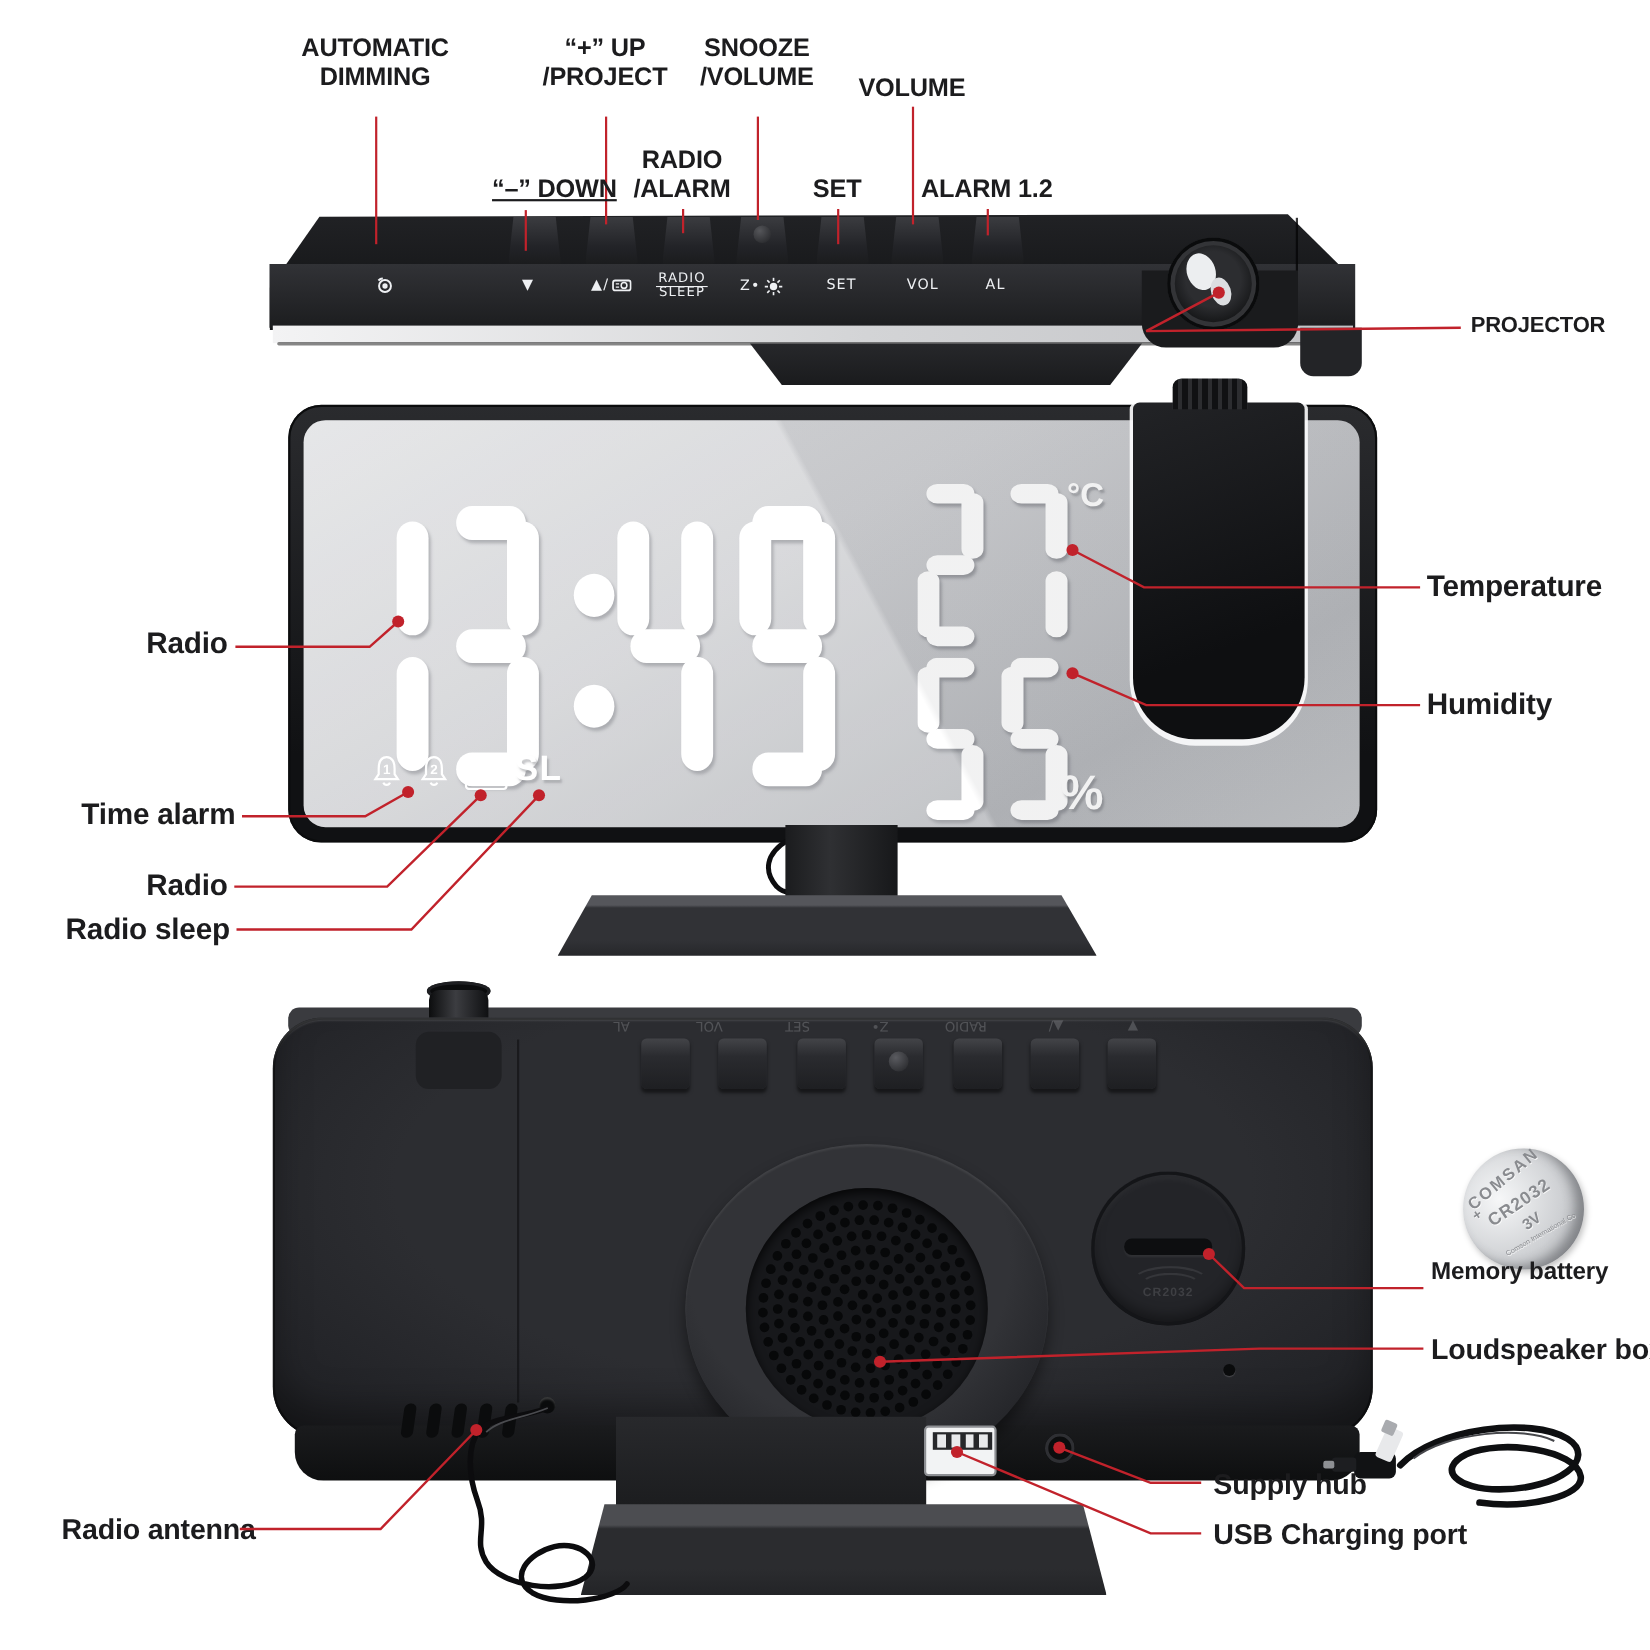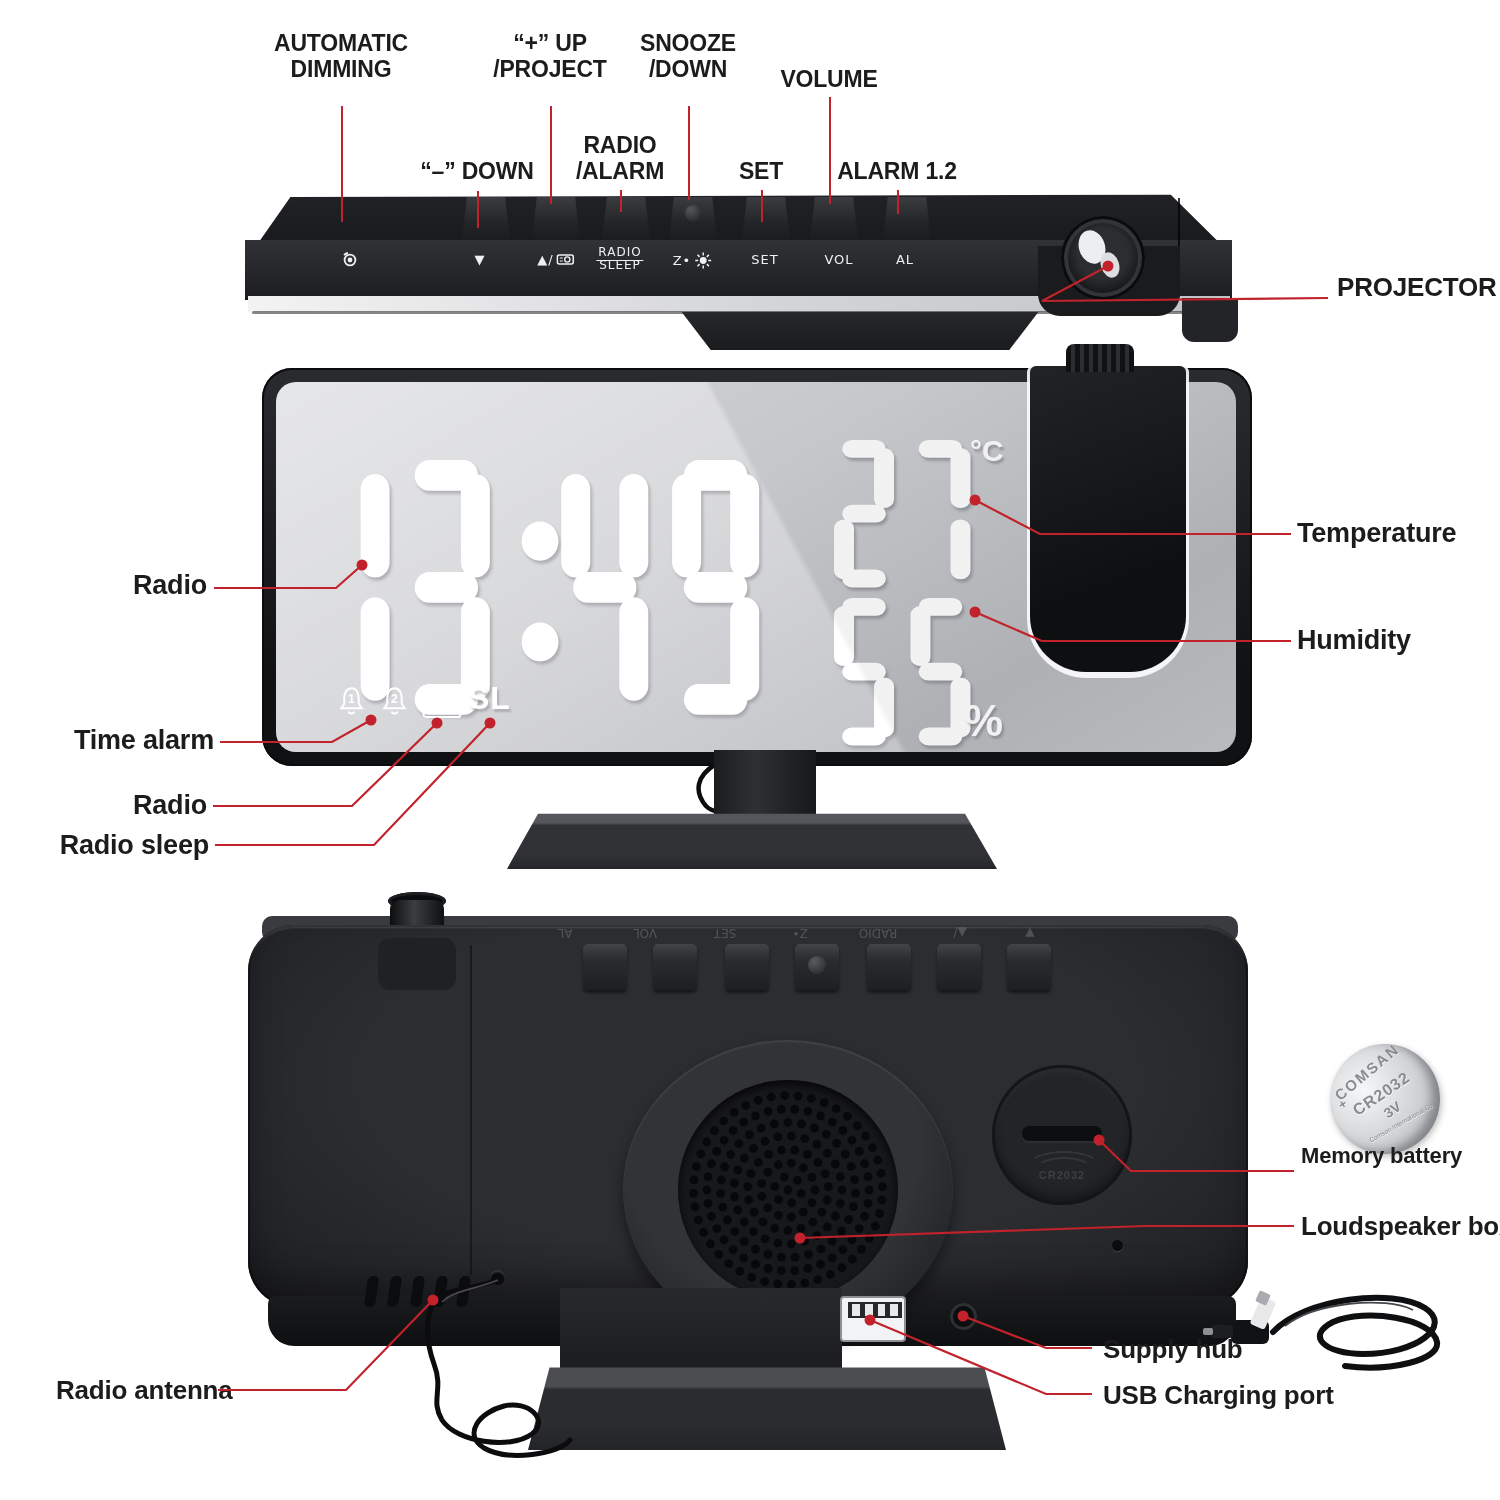--- a/index.html
+++ b/index.html
@@ -576,21 +576,21 @@
       <polyline class="lead" points="963,1316 1046,1348 1092,1348"></polyline>
 
     <circle class="dot" cx="870" cy="1320" r="5.5"></circle>
       <polyline class="lead" points="870,1320 1046,1394 1092,1394"></polyline>
 
     <circle class="dot" cx="433" cy="1300" r="5.5"></circle>
       <polyline class="lead" points="433,1300 346,1390 218,1390"></polyline>
   </svg>
 
   <div class="lbl-layer">
-    <div class="lbl" style="left:1337px;top:272px;font-size:26px">PROJECTOR</div>
+    <div class="lbl" style="left:1337px;top:285px;font-size:20px">PROJECTOR</div>
     <div class="lbl r" style="left:207px;top:570px">Radio</div>
     <div class="lbl r" style="left:214px;top:725px">Time alarm</div>
     <div class="lbl r" style="left:207px;top:790px">Radio</div>
     <div class="lbl r" style="left:209px;top:830px">Radio sleep</div>
     <div class="lbl" style="left:1297px;top:518px">Temperature</div>
     <div class="lbl" style="left:1297px;top:625px">Humidity</div>
     <div class="lbl" style="left:1301px;top:1143px;font-size:22px">Memory battery</div>
     <div class="lbl" style="left:1301px;top:1211px;font-size:26px">Loudspeaker box</div>
     <div class="lbl" style="left:1103px;top:1334px;font-size:26px">Supply hub</div>
     <div class="lbl" style="left:1103px;top:1380px;font-size:26px">USB Charging port</div>
@@ -602,28 +602,28 @@
         <div>DIMMING</div>
       </div>
       <div class="vline" style="left: 341px; top: 106px; height: 116px;"></div>
       <div class="toplbl" style="left: 550px; top: 30px;">
         <div>“+” UP</div>
         <div>/PROJECT</div>
       </div>
       <div class="vline" style="left: 550px; top: 106px; height: 98px;"></div>
       <div class="toplbl" style="left: 688px; top: 30px;">
         <div>SNOOZE</div>
-        <div>/DOWN</div>
+        <div>/VOLUME</div>
       </div>
       <div class="vline" style="left: 688px; top: 106px; height: 94px;"></div>
       <div class="toplbl" style="left: 829px; top: 66px;">
         <div>VOLUME</div>
       </div>
       <div class="vline" style="left: 829px; top: 97px; height: 107px;"></div>
-      <div class="toplbl" style="left: 477px; top: 158px;">
+      <div class="toplbl" style="left: 504px; top: 158px; text-decoration: underline;">
         <div>“–” DOWN</div>
       </div>
       <div class="vline" style="left: 477px; top: 191px; height: 37px;"></div>
       <div class="toplbl" style="left: 620px; top: 132px;">
         <div>RADIO</div>
         <div>/ALARM</div>
       </div>
       <div class="vline" style="left: 620px; top: 190px; height: 22px;"></div>
       <div class="toplbl" style="left: 761px; top: 158px;">
         <div>SET</div>

